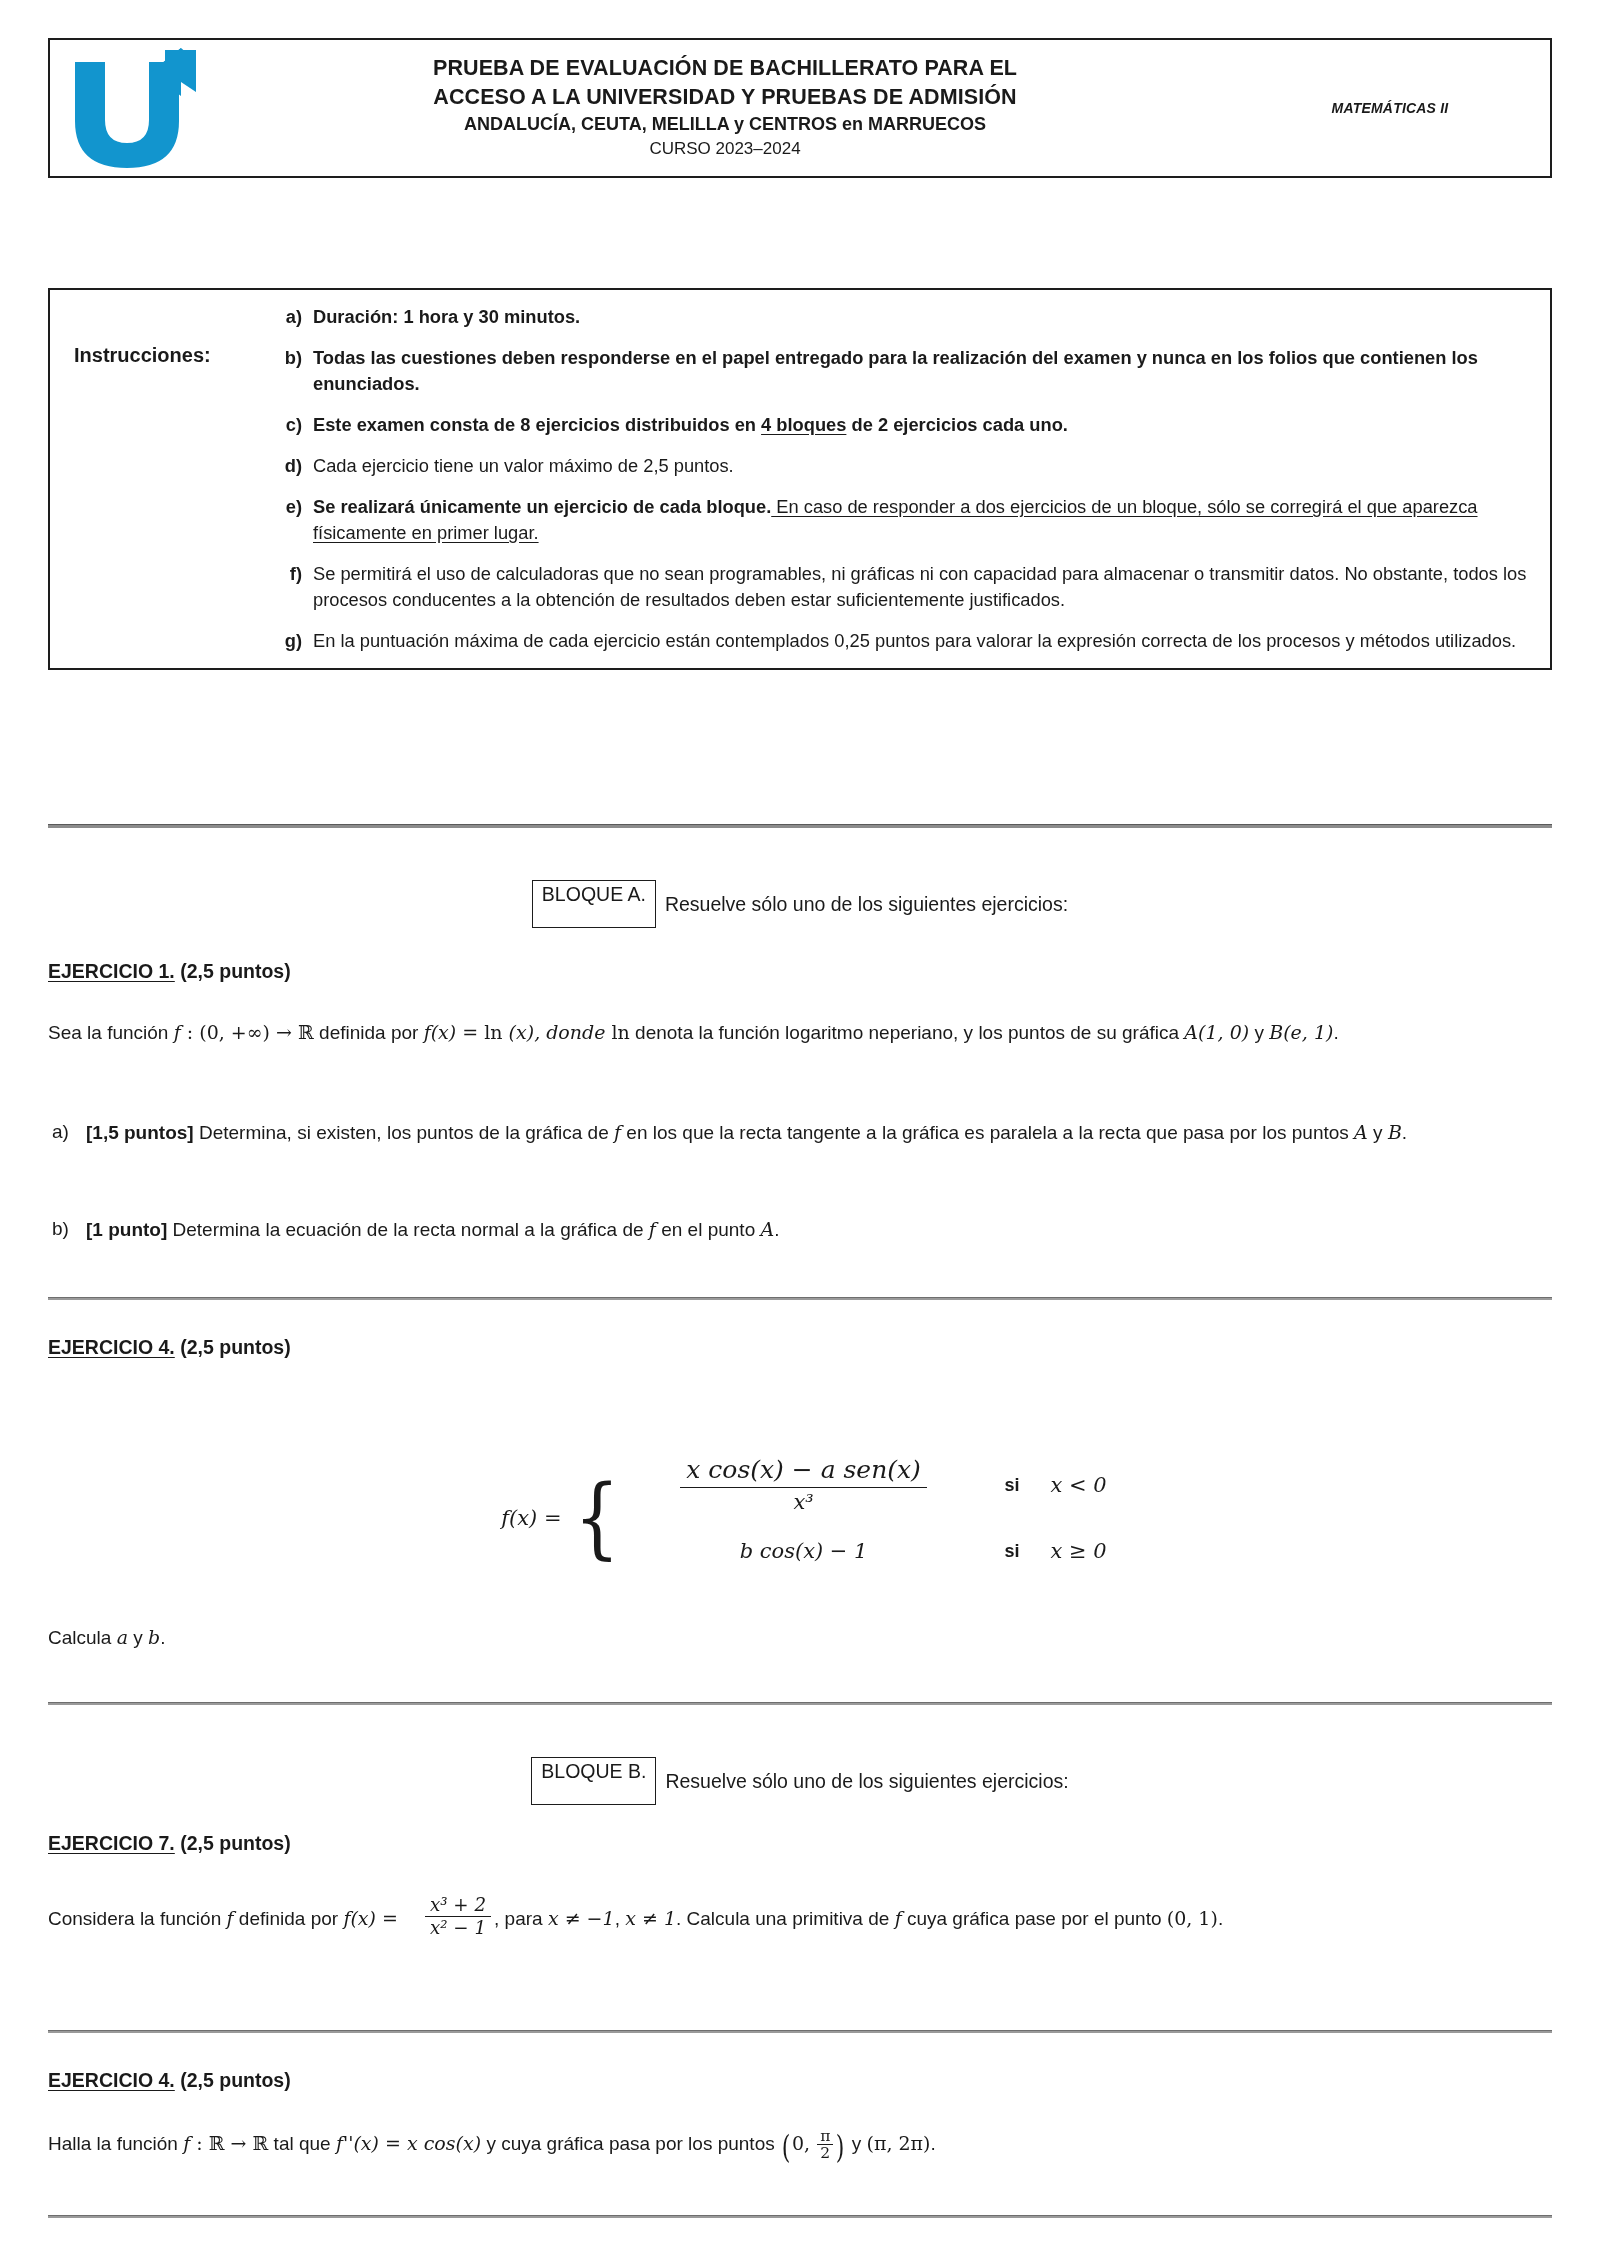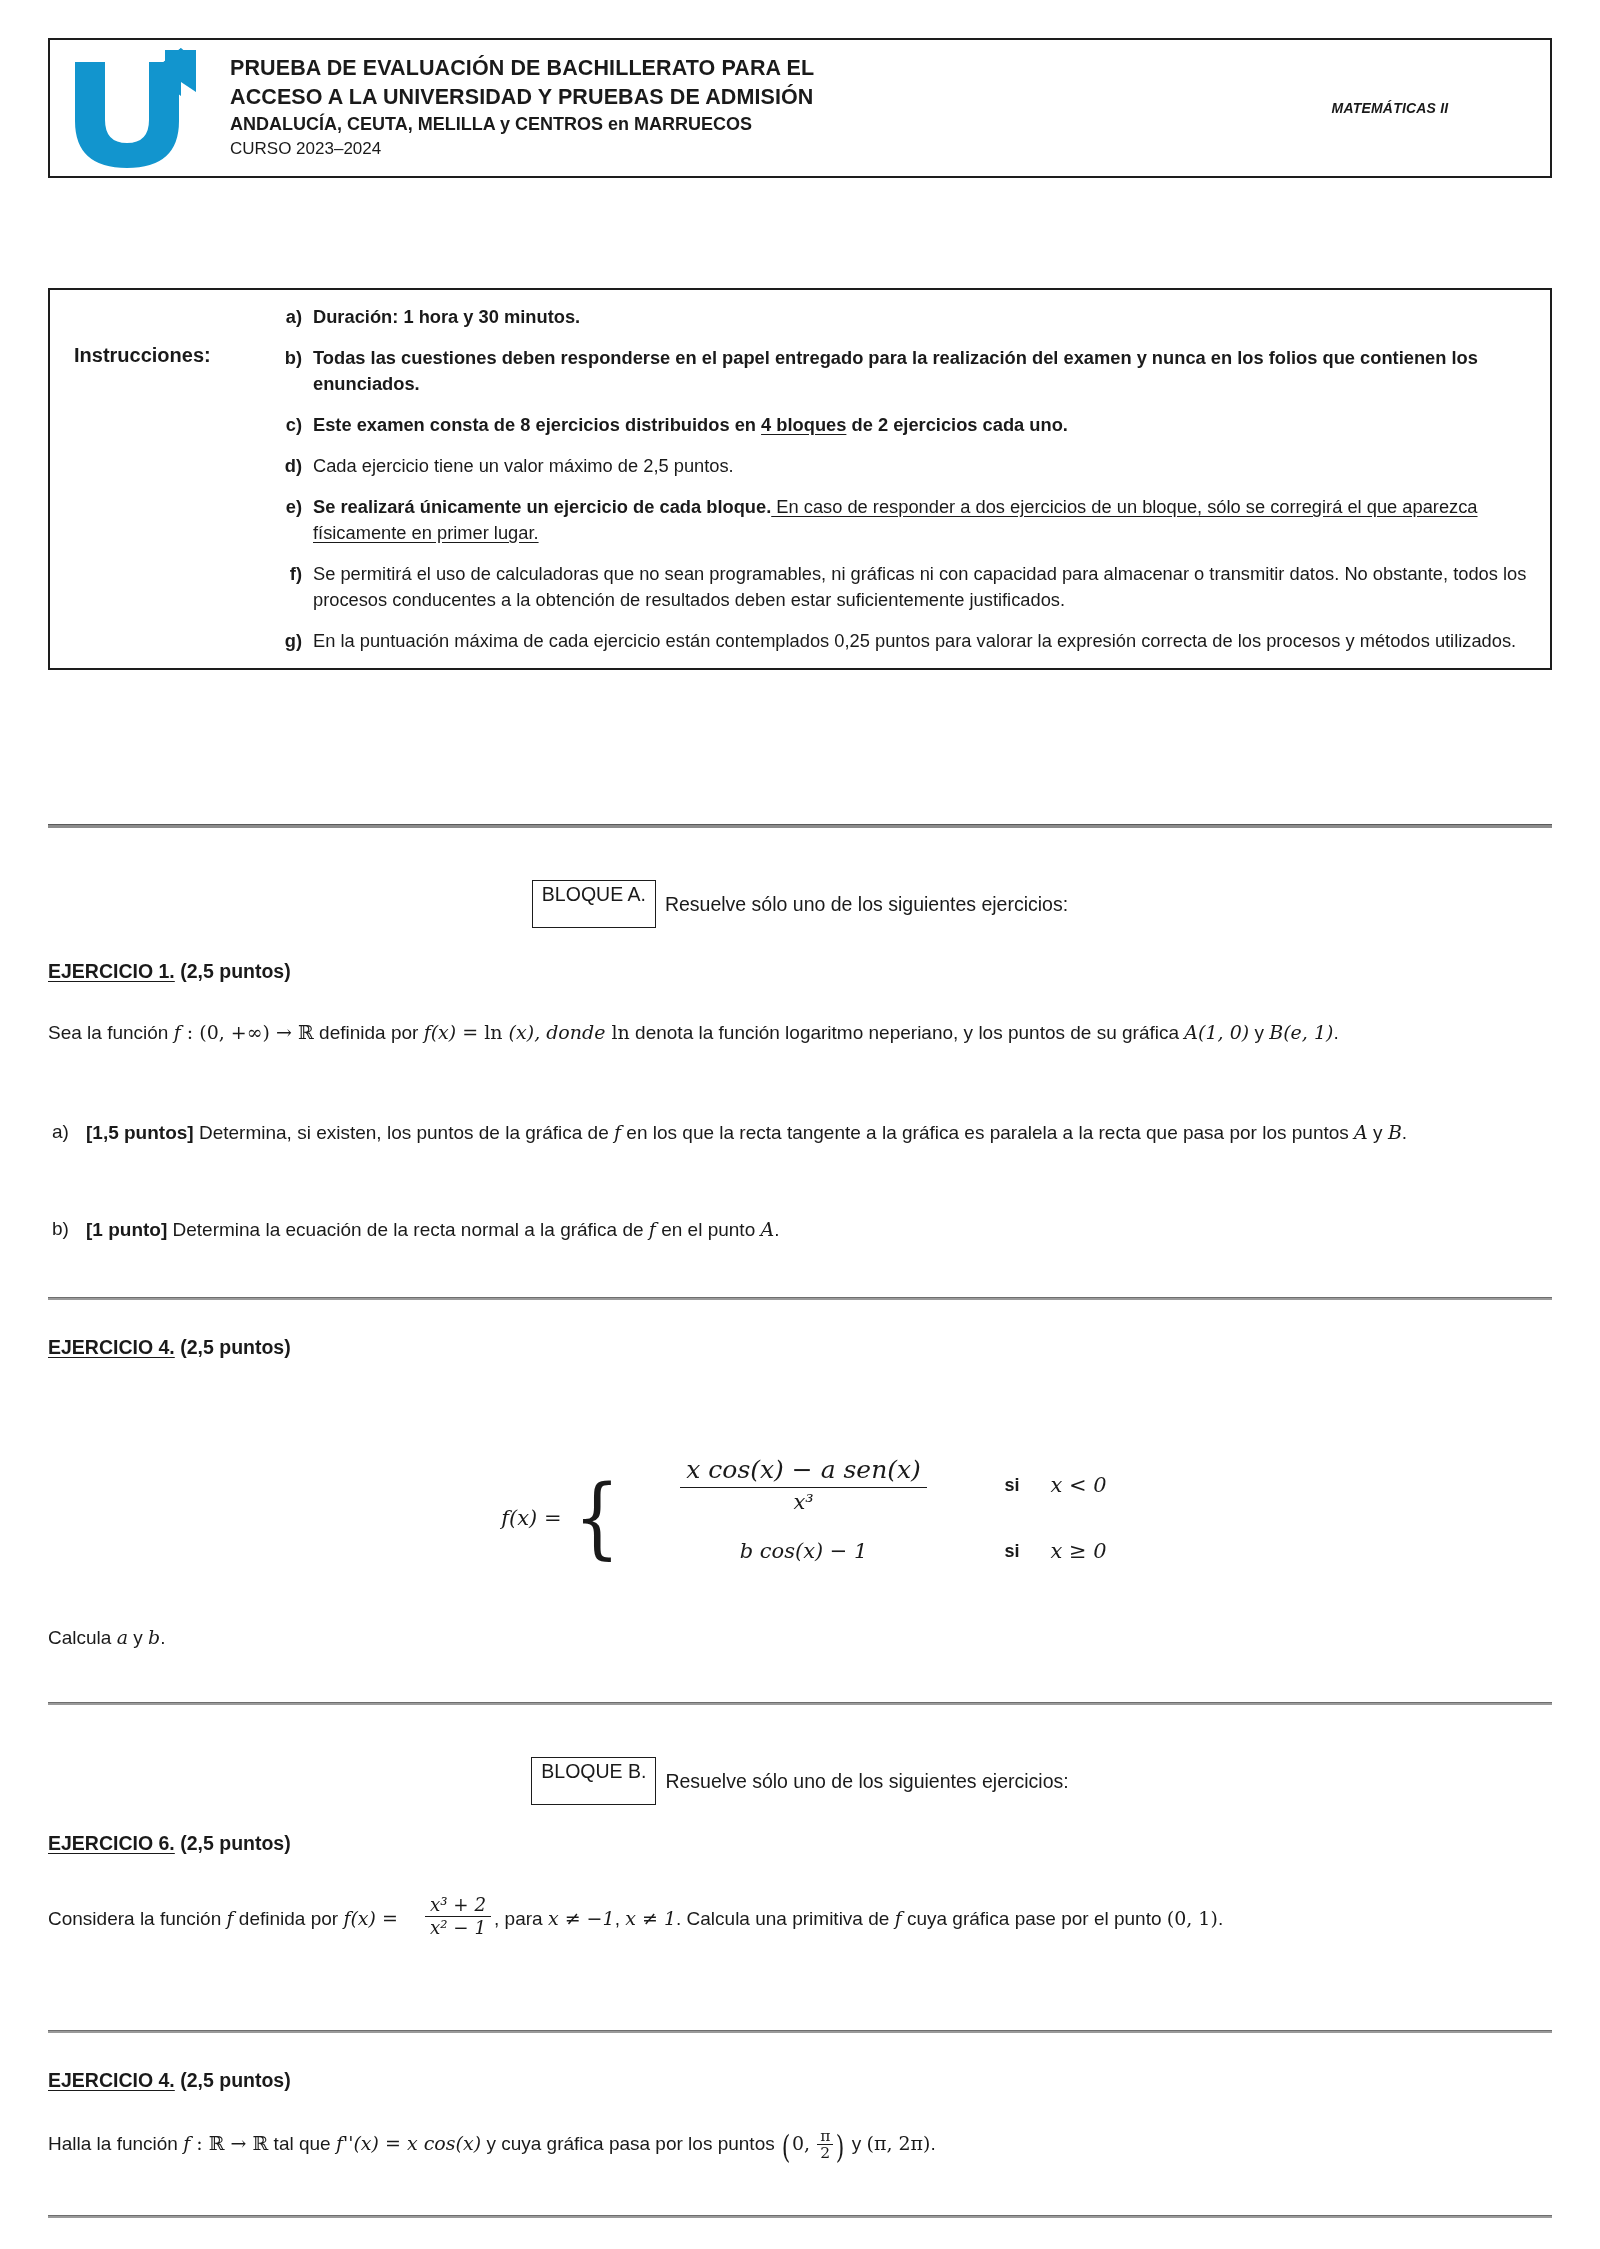--- a/index.html
+++ b/index.html
@@ -43,21 +43,21 @@
   .logo-cell {
     width: 180px;
     display: flex;
     align-items: center;
     justify-content: center;
     flex: none;
   }
   .logo-svg { display:block; }
   .header-titles {
     flex: 1 1 auto;
-    text-align: left;
+    text-align: center;
     padding-right: 10px;
   }
   .h-line1, .h-line2 {
     font-size: 21.5px;
     font-weight: bold;
     letter-spacing: 0.1px;
     line-height: 1.32;
     white-space: nowrap;
   }
   .h-line3 {
@@ -456,21 +456,21 @@
 
   <div class="rule-thin" style="top:1702px;"></div>
 
   <div class="bloque-row" style="top:1757px;">
     <span class="bloque-inner">
       <span class="bloque-tag">BLOQUE B.</span><span class="bloque-desc">Resuelve sólo uno de los siguientes ejercicios:</span>
     </span>
   </div>
 
   <div class="ex-title" style="top:1832px;">
-    <span class="u">EJERCICIO 6.</span><span> (2,5 puntos)</span>
+    <span class="u">EJERCICIO 7.</span><span> (2,5 puntos)</span>
   </div>
 
   <div class="ex-body" style="top:1895px; line-height:1.85;">
     <span>Considera la función </span><span class="m">f</span><span> definida por </span><span class="m">f(x) =</span><span class="frac"><span class="num">x³ + 2</span><span class="den">x² − 1</span></span><span>, para </span><span class="m">x ≠ −1</span><span>, </span><span class="m">x ≠ 1</span><span>. Calcula una primitiva de </span><span class="m">f</span><span> cuya gráfica pase por el punto </span><span class="mr">(0, 1)</span><span>.</span>
   </div>
 
   <div class="rule-thin" style="top:2030px;"></div>
 
   <div class="ex-title" style="top:2069px;">
     <span class="u">EJERCICIO 4.</span><span> (2,5 puntos)</span>

